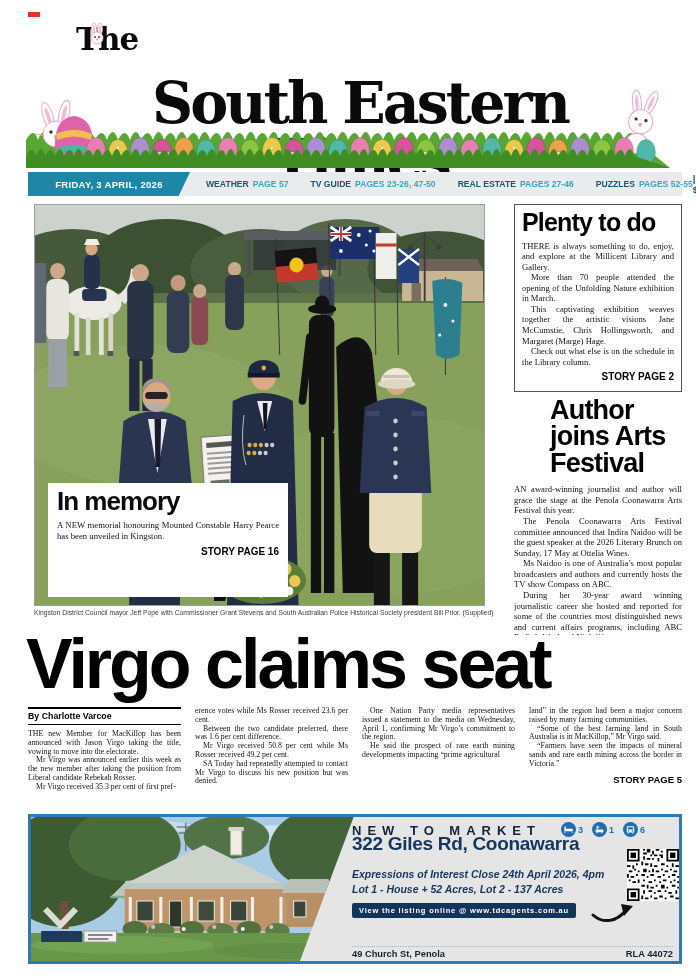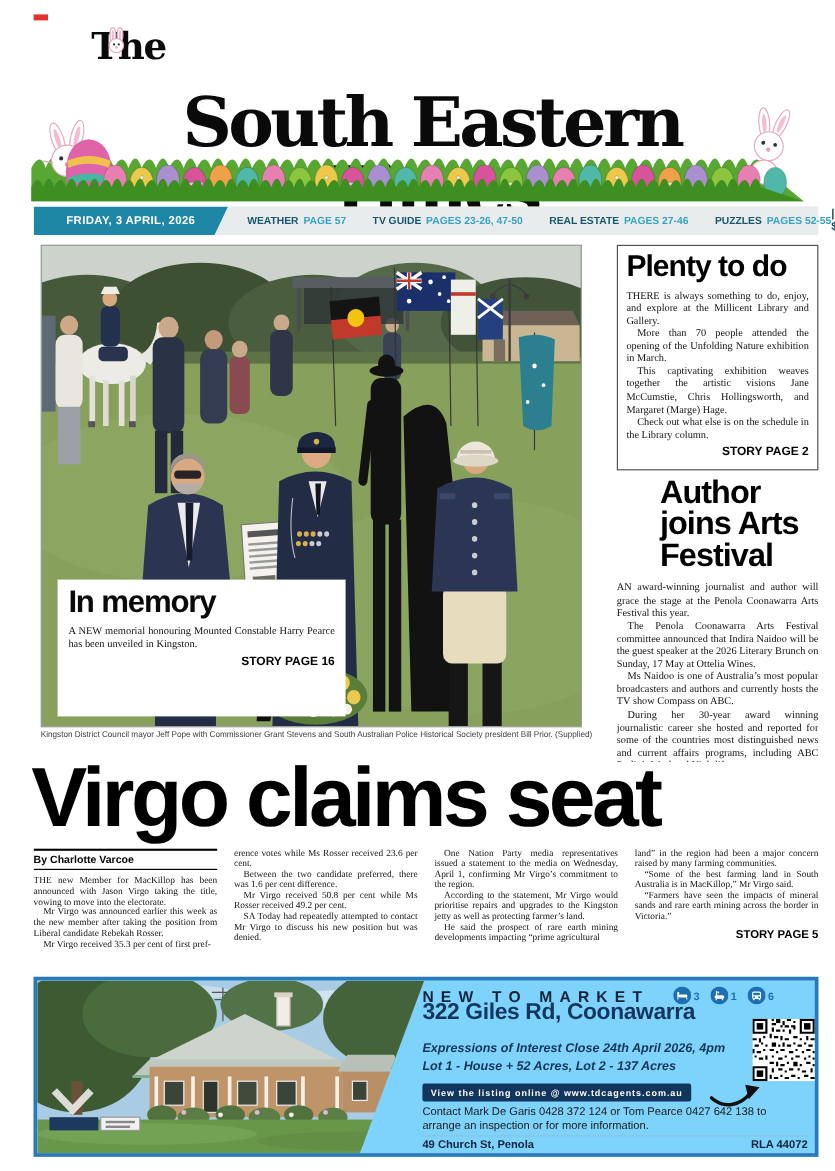--- a/index.html
+++ b/index.html
@@ -53,21 +53,21 @@
   .cols { position:absolute; left:28px; top:707px; width:654px; height:96px; display:flex; gap:14px; overflow:hidden; }
   .col { flex:1 1 0; }
   .col p { font-size:7.8px; line-height:1.13; text-align:justify; color:#111; }
   .col p.ind { text-indent:8px; }
   .byline { border-top:2px solid #000; border-bottom:1px solid #000; padding:2px 0 3px; margin-bottom:5px;
     font:bold 8.8px "Liberation Sans", sans-serif; }
   .col .story-ref { font-size:9.5px; margin-top:5px; }
 
   
   .ad { position:absolute; left:28px; top:814px; width:654px; height:150px; border:3px solid #2b79b9;
-    background:#7dd3fc; font-family:"Liberation Sans", sans-serif; }
+    background:#e5e5e5; font-family:"Liberation Sans", sans-serif; }
   .ad-photo { position:absolute; left:0; top:0; width:336px; height:144px;
     clip-path:polygon(0 0,96% 0,80% 100%,0 100%); }
   .ad-photo svg { display:block; width:100%; height:100%; }
   .ad-kicker { position:absolute; left:22px ; top:6px; left:321px; font-weight:bold; font-size:13px;
     letter-spacing:6px; color:#13233b; }
   .ad-features { position:absolute; left:530px; top:5px; display:flex; gap:9px; align-items:center; }
   .feat { display:flex; align-items:center; gap:2px; }
   .feat svg { width:15px; height:15px; }
   .feat b { color:#1f6fb0; font-size:9px; }
   .ad-address { position:absolute; left:321px; top:16px; font-weight:bold; font-size:19px; letter-spacing:-.3px; color:#13365c; }
@@ -434,21 +434,20 @@
       <p class="ind">Mr Virgo received 35.3 per cent of first pref-</p>
     </div>
     <div class="col">
       <p>erence votes while Ms Rosser received 23.6 per cent.</p>
       <p class="ind">Between the two candidate preferred, there was 1.6 per cent difference.</p>
       <p class="ind">Mr Virgo received 50.8 per cent while Ms Rosser received 49.2 per cent.</p>
       <p class="ind">SA Today had repeatedly attempted to contact Mr Virgo to discuss his new position but was denied.</p>
     </div>
     <div class="col">
       <p class="ind">One Nation Party media representatives issued a statement to the media on Wednesday, April 1, confirming Mr Virgo’s commitment to the region.</p>
-      <p class="ind">According to the statement, Mr Virgo would prioritise repairs and upgrades to the Kingston jetty as well as protecting farmer’s land.</p>
       <p class="ind">He said the prospect of rare earth mining developments impacting “prime agricultural</p>
     </div>
     <div class="col">
       <p>land” in the region had been a major concern raised by many farming communities.</p>
       <p class="ind">“Some of the best farming land in South Australia is in MacKillop,” Mr Virgo said.</p>
       <p class="ind">“Farmers have seen the impacts of mineral sands and rare earth mining across the border in Victoria.”</p>
       <div class="story-ref">STORY PAGE 5</div>
     </div>
   </div>
 
@@ -572,20 +571,19 @@
         <path fill-rule="evenodd" d="M0,0h7v7h-7z M1,1v5h5v-5z"></path>
           <rect x="2" y="2" width="3" height="3"></rect>
         <path fill-rule="evenodd" d="M22,0h7v7h-7z M23,1v5h5v-5z"></path>
           <rect x="24" y="2" width="3" height="3"></rect>
         <path fill-rule="evenodd" d="M0,22h7v7h-7z M1,23v5h5v-5z"></path>
           <rect x="2" y="24" width="3" height="3"></rect>
         <path d="M9,0h1v1h-1z M11,0h2v2h-2z M14,1h1v2h-1z M16,0h2v1h-2z M19,1h1v1h-1z M9,2h2v1h-2z M13,3h1v1h-1z M15,3h2v1h-2z M18,3h2v1h-2z M9,4h1v2h-1z M11,5h2v1h-2z M14,5h1v1h-1z M17,5h1v2h-1z M19,4h1v1h-1z M8,7h1v2h-1z M10,8h2v1h-2z M0,9h2v1h-2z M3,9h1v2h-1z M5,8h1v1h-1z M13,8h1v2h-1z M15,9h2v1h-2z M19,8h2v1h-2z M22,9h1v1h-1z M25,8h1v2h-1z M27,9h2v1h-2z M1,12h2v1h-2z M4,11h1v1h-1z M6,12h1v1h-1z M9,11h2v2h-2z M12,12h1v1h-1z M14,11h1v2h-1z M16,12h2v1h-2z M19,11h1v1h-1z M21,12h2v1h-2z M24,11h1v1h-1z M26,12h2v1h-2z M0,14h1v2h-1z M2,15h2v1h-2z M5,14h1v1h-1z M8,14h2v1h-2z M11,15h1v1h-1z M13,14h2v1h-2z M17,15h2v1h-2z M20,14h1v1h-1z M23,15h1v1h-1z M25,14h2v1h-2z M28,15h1v1h-1z M1,17h1v1h-1z M3,18h2v1h-2z M6,17h1v2h-1z M9,17h1v1h-1z M12,18h2v1h-2z M15,17h1v1h-1z M18,18h1v1h-1z M20,17h2v1h-2z M24,18h1v1h-1z M26,17h1v1h-1z M28,18h1v1h-1z M8,20h2v1h-2z M11,20h1v2h-1z M13,21h2v1h-2z M16,20h1v1h-1z M19,20h2v2h-2z M22,21h1v1h-1z M25,20h2v1h-2z M28,21h1v1h-1z M9,23h1v2h-1z M12,23h2v1h-2z M15,24h1v1h-1z M17,23h2v1h-2z M21,23h1v1h-1z M23,24h2v1h-2z M27,23h1v2h-1z M8,26h1v2h-1z M10,27h2v1h-2z M13,26h1v1h-1z M15,27h2v1h-2z M18,26h2v1h-2z M21,27h1v1h-1z M24,26h2v1h-2z M27,27h2v1h-2z"></path>
       </g>
     </svg>
 
-    <div class="ad-contact">Contact Mark De Garis 0428 372 124 or Tom Pearce 0427 642 138 to arrange an inspection or for more information.</div>
     <div class="ad-bottom">
       <span>49 Church St, Penola</span>
       <span>RLA 44072</span>
     </div>
   </div>
 
 </div>
 
 </body></html>

